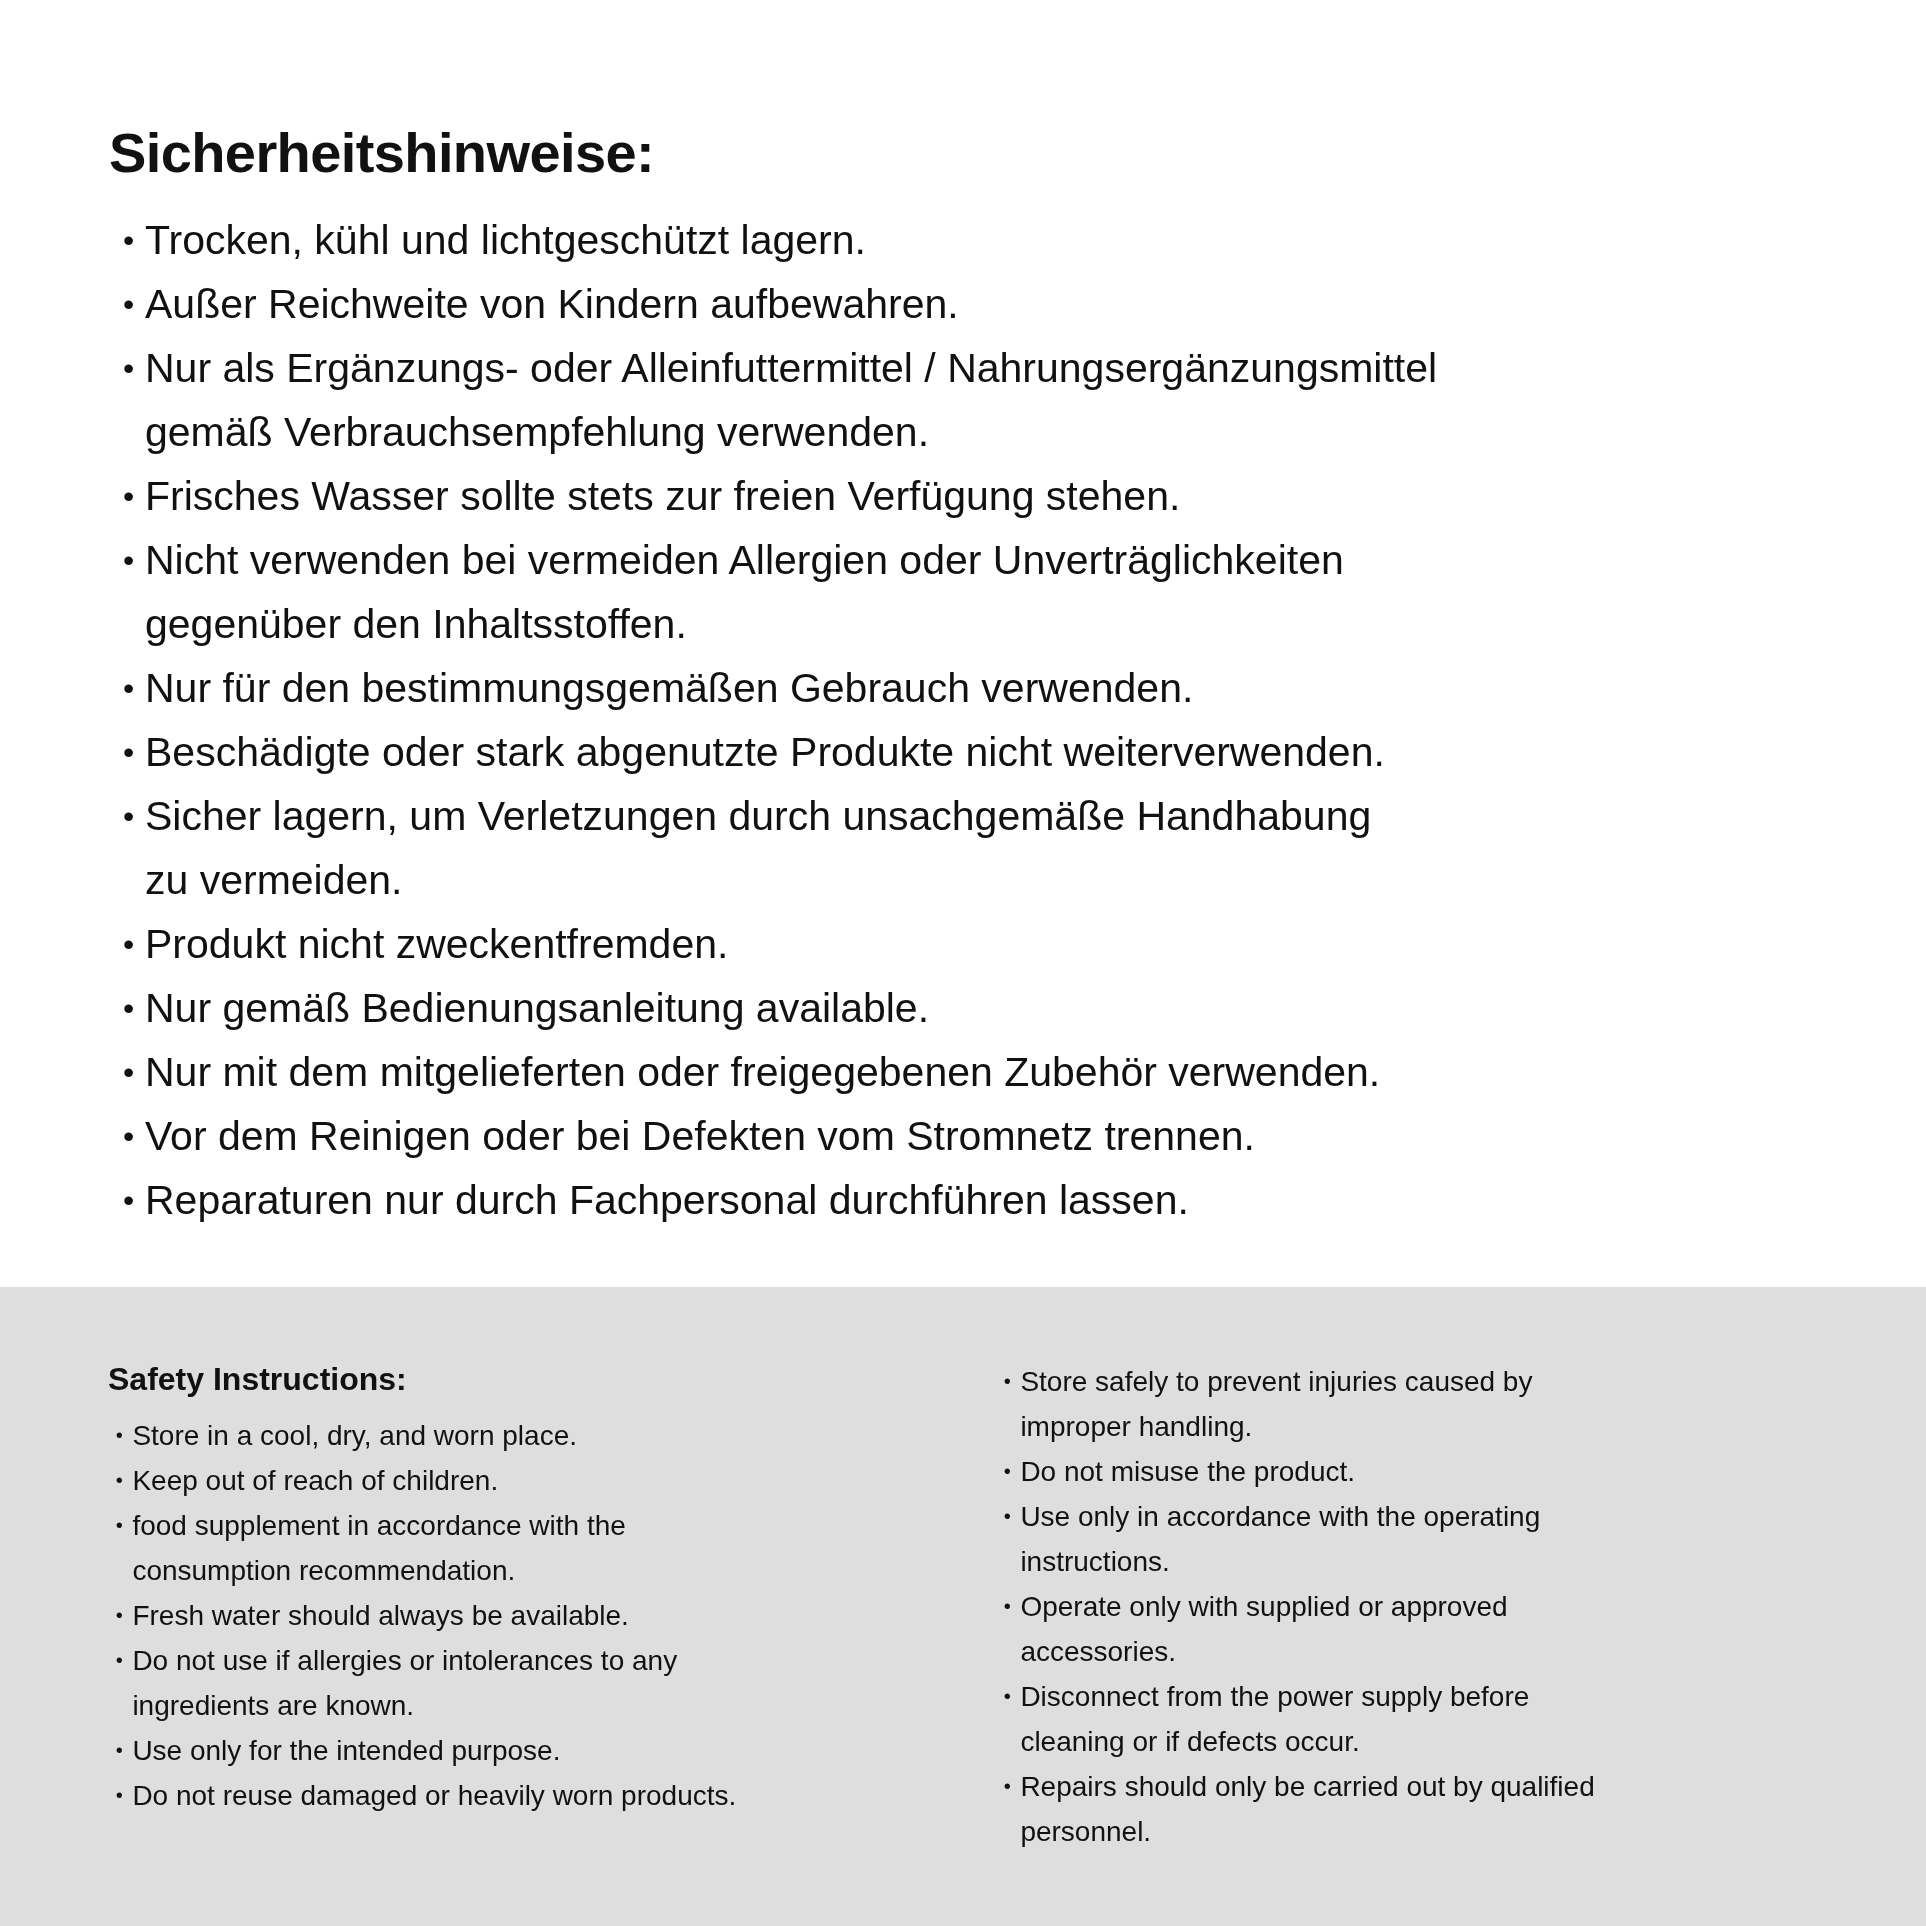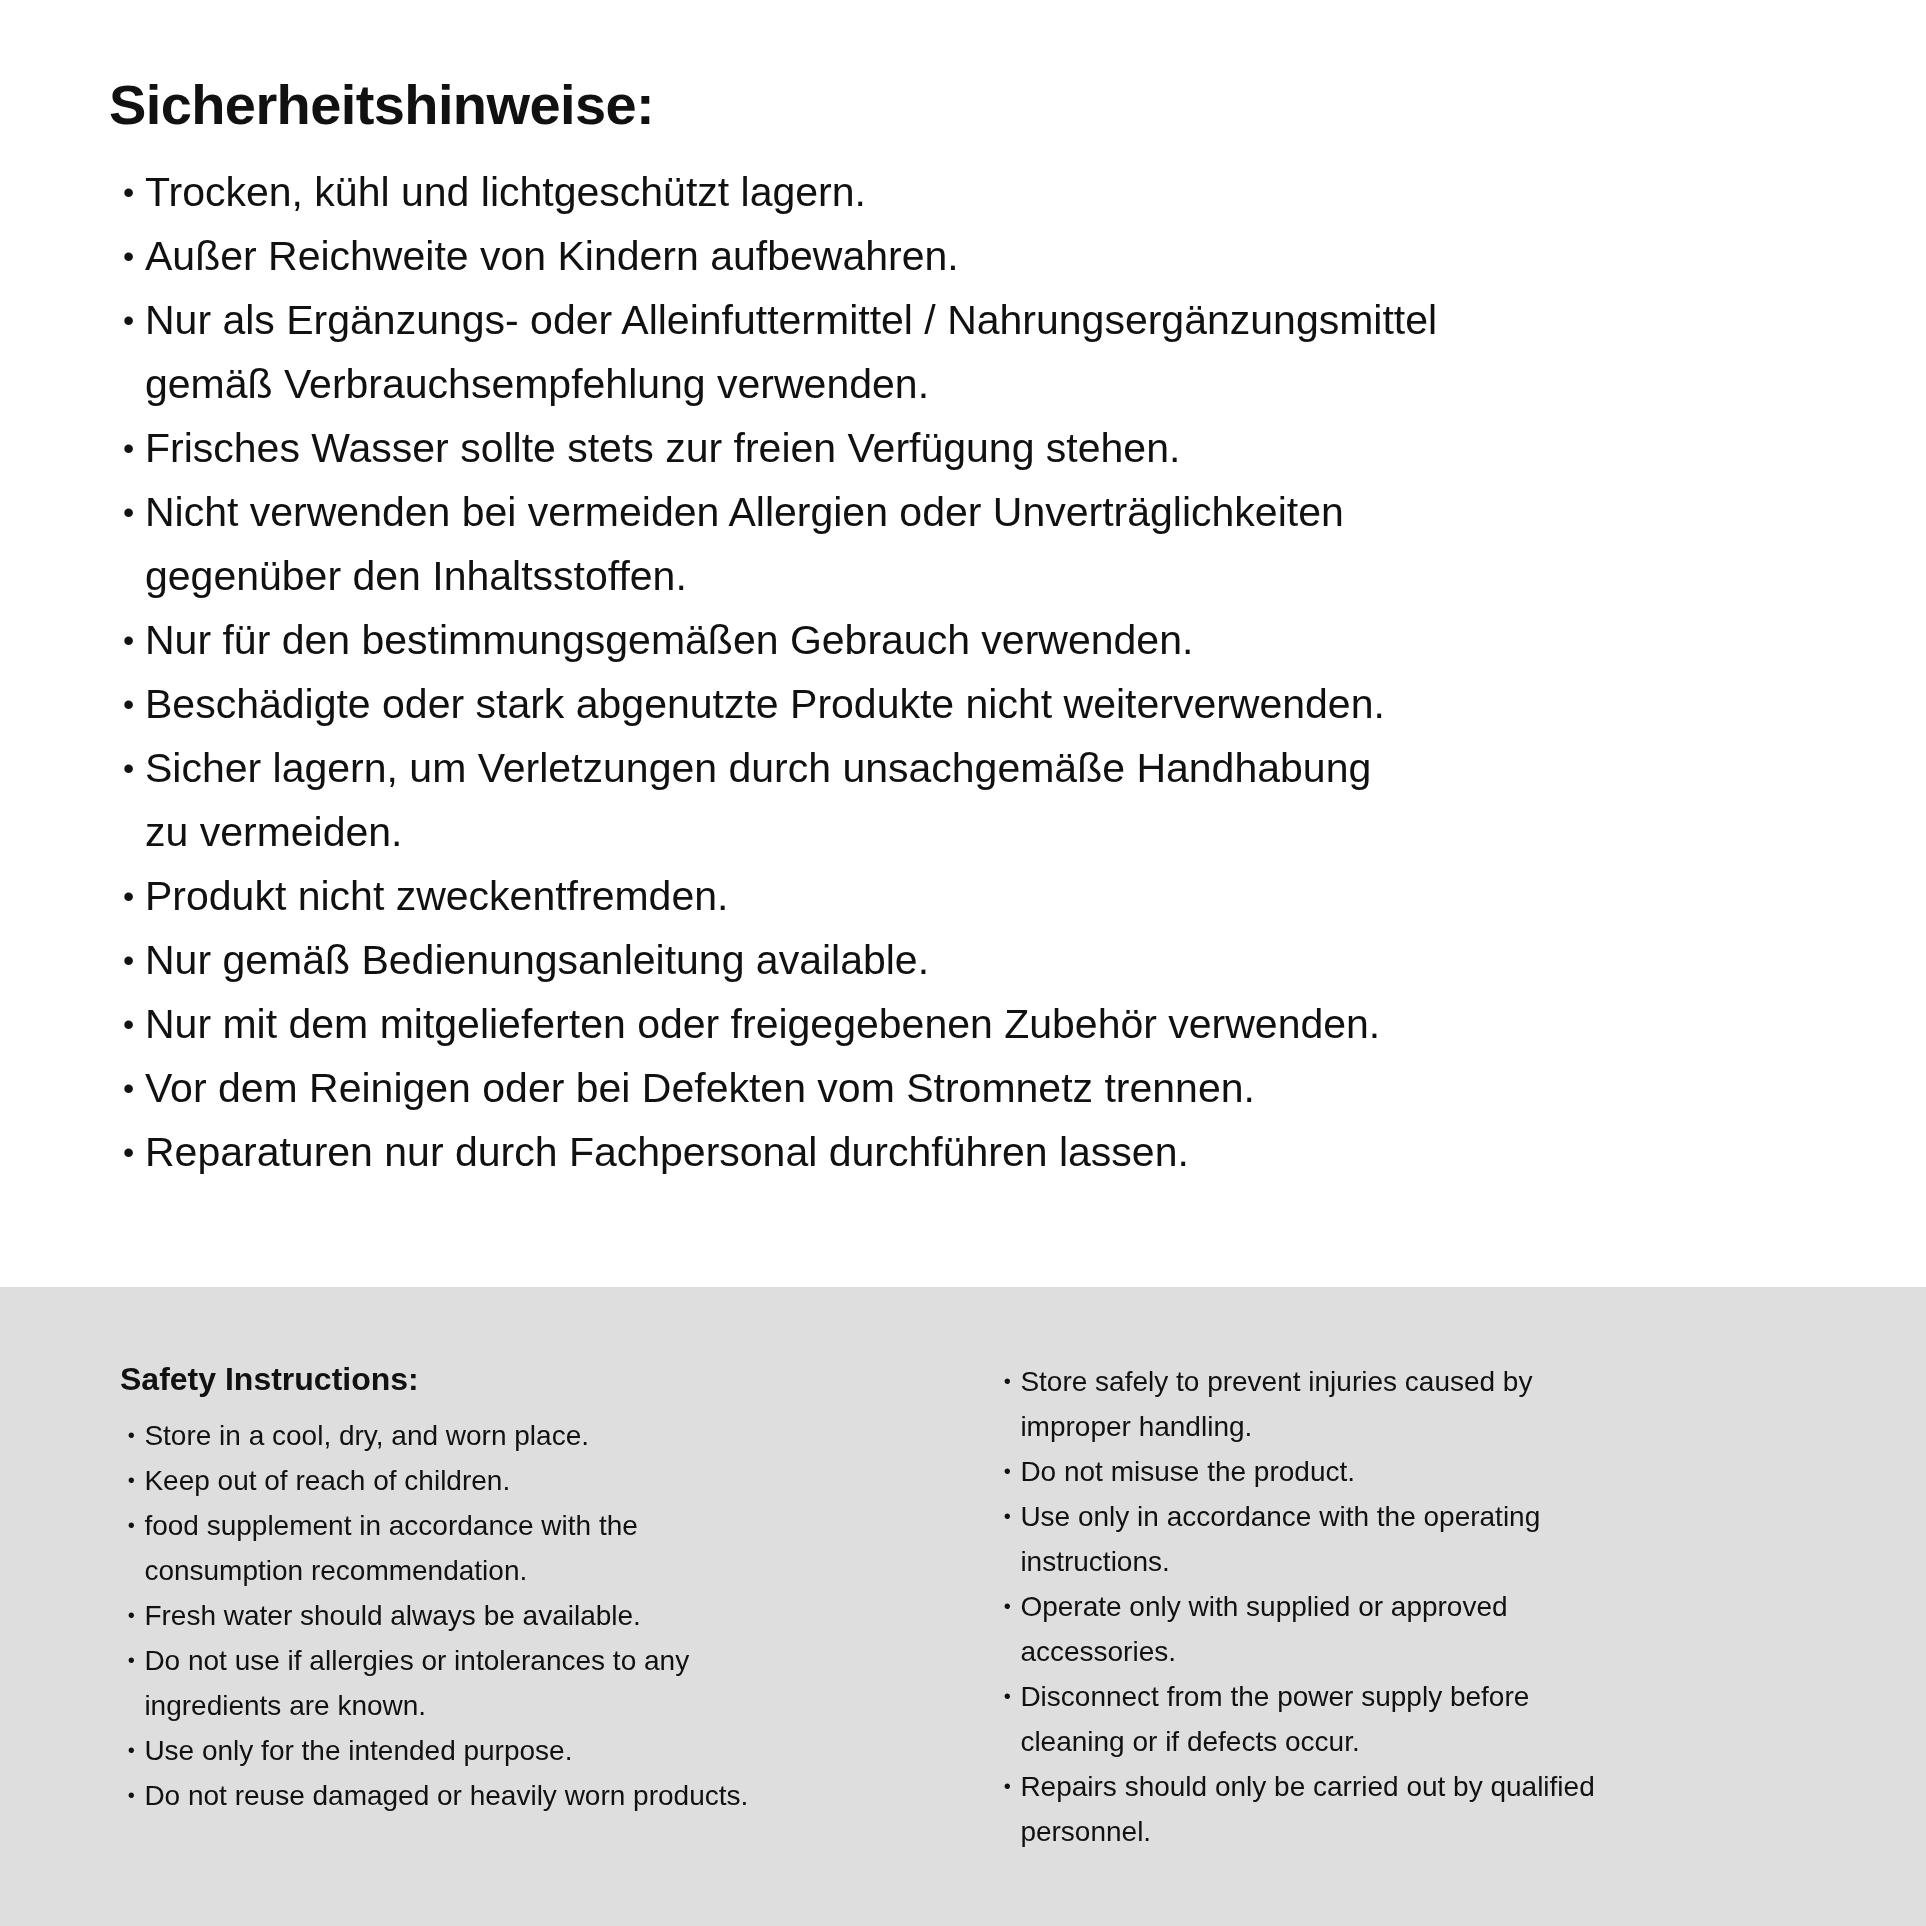--- a/index.html
+++ b/index.html
@@ -18,20 +18,21 @@
     height: 1287px;
     padding: 73px 39px 0 109px;
     background: #ffffff;
     overflow: hidden;
   }
   .de-title {
     font-size: 56px;
     font-weight: 700;
     letter-spacing: -0.6px;
     line-height: 1.15;
+    margin-top: 48px;
   }
   .de-list {
     margin-top: 23px;
     font-size: 41px;
     line-height: 64px;
     font-weight: 400;
   }
   .de-item { position: relative; padding-left: 36px; }
   .de-item .bullet {
     position: absolute;
@@ -41,21 +42,21 @@
   }
 
   
   .footer-section {
     height: 639px;
     background: #dedede;
     position: relative;
     overflow: hidden;
   }
   .col { position: absolute; top: 72px; }
-  .col-left  { left: 120px;  width: 873px; }
+  .col-left  { left: 108px;  width: 873px; }
   .col-right { left: 996px; width: 912px; }
   .en-title {
     font-size: 32px;
     font-weight: 700;
     line-height: 40px;
     margin-bottom: 14px;
   }
   .en-list { font-size: 28px; line-height: 45px; font-weight: 400; }
   .en-item { position: relative; padding-left: 24.4px; }
   .en-item .bullet {

